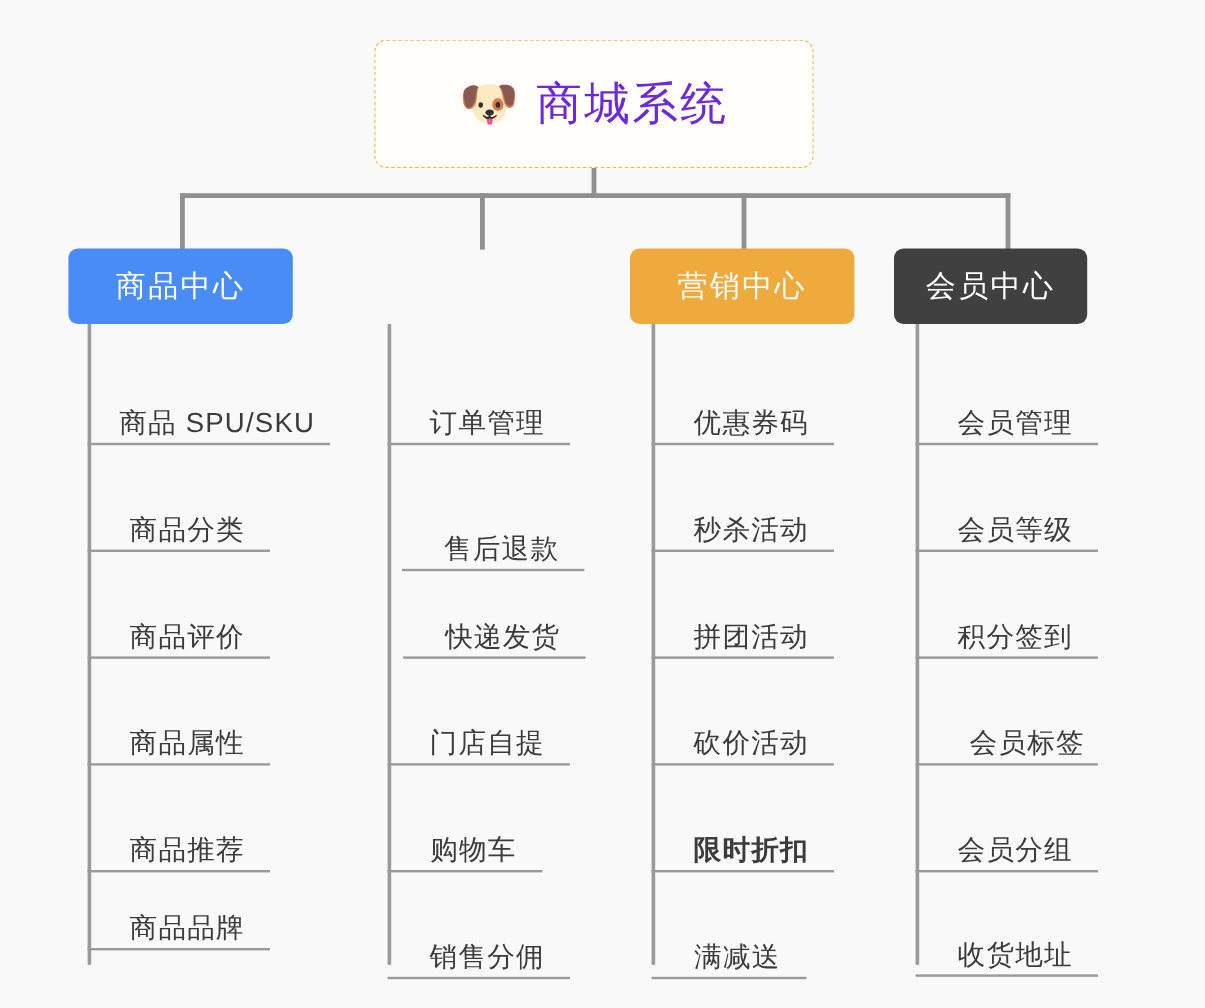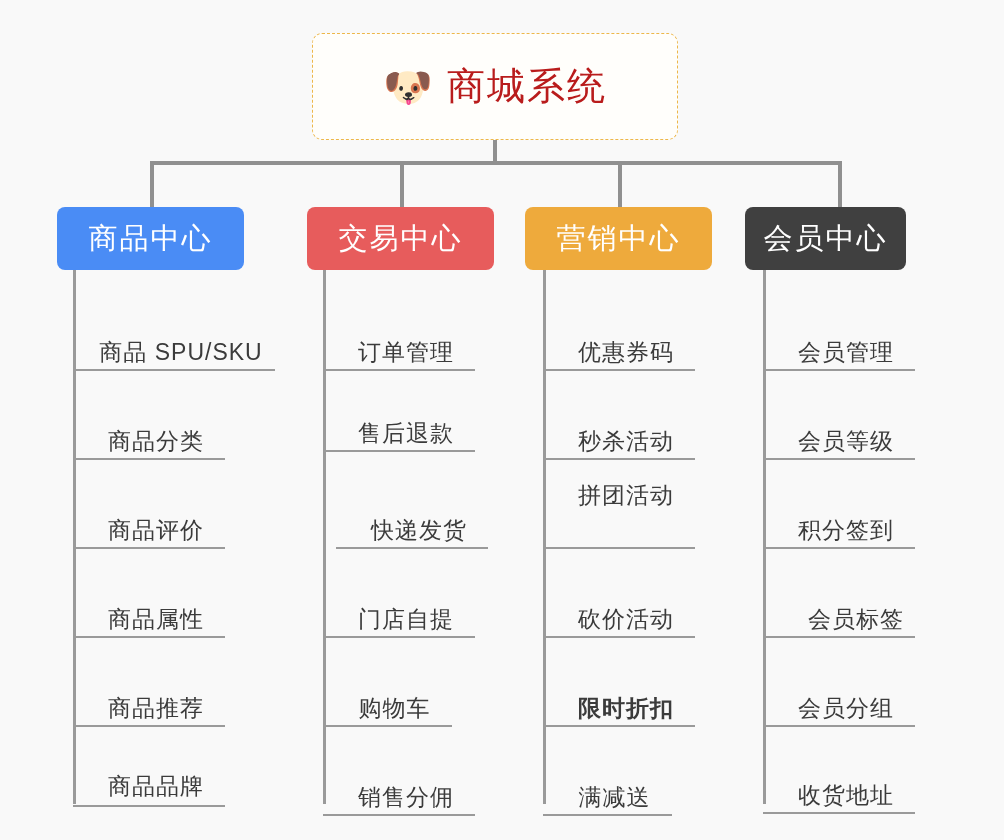--- a/index.html
+++ b/index.html
@@ -60,21 +60,21 @@
 
   
   .cat-box {
     position: absolute;
     height: 63px;
     border-radius: 8px;
     display: flex;
     align-items: center;
     justify-content: center;
     color: #ffffff;
-    font-size: 29px;
+    font-size: 25px;
     letter-spacing: 2px;
     white-space: nowrap;
     box-sizing: border-box;
   }
 
   
   .leaf-col {
     position: absolute;
     top: 270px;
   }
@@ -104,38 +104,35 @@
     line-height: 1.1;
   }
 </style>
 </head>
 <body style="background: rgb(249, 249, 249);">
 
 <div id="canvas">
 
   <div class="root-node" style="border-color: rgb(237, 183, 74);">
     <span class="root-icon">🐶</span>
-    <span class="root-title" style="color: #b91c1c; font-family: Liberation Serif, serif;">商城系统</span>
+    <span class="root-title" style="color: #6d28d9; font-family: Liberation Serif, serif;">商城系统</span>
   </div>
 
   <div class="line v-line" style="left: 493px; top: 140px; height: 24px; background: rgb(144, 144, 144);"></div>
 
   <div class="line h-line" style="left: 150px; top: 161px; width: 692px; background: rgb(144, 144, 144);"></div>
 
   <div class="line v-line" style="left: 150px; top: 161px; height: 47px; background: rgb(144, 144, 144);"></div>
   <div class="line v-line" style="left: 400px; top: 161px; height: 47px; background: rgb(144, 144, 144);"></div>
   <div class="line v-line" style="left: 618px; top: 161px; height: 47px; background: rgb(144, 144, 144);"></div>
   <div class="line v-line" style="left: 838px; top: 161px; height: 47px; background: rgb(144, 144, 144);"></div>
 
   <div class="cat-box" style="left: 57px; top: 207px; width: 187px; background: rgb(74, 140, 245);">
     <span>商品中心</span>
   </div>
-  <div class="cat-box" style="left: 307px; top: 207px; width: 187px; background: rgb(231, 92, 92);">
-    <span>交易中心</span>
-  </div>
   <div class="cat-box" style="left: 525px; top: 207px; width: 187px; background: rgb(238, 170, 60);">
     <span>营销中心</span>
   </div>
   <div class="cat-box" style="left: 745px; top: 207px; width: 161px; background: #404040;">
     <span>会员中心</span>
   </div>
 
   <div class="leaf-col" style="left:73px;">
     <div class="leaf-spine" style="height:534px;"></div>
     <div class="leaf-item" style="top:0px;   width:202px;">
@@ -146,31 +143,31 @@
       </div>
     <div class="leaf-item" style="top:178px; width:152px;">
         <span class="leaf-label">商品评价</span>
       </div>
     <div class="leaf-item" style="top:267px; width:152px;">
         <span class="leaf-label">商品属性</span>
       </div>
     <div class="leaf-item" style="top:356px; width:152px;">
         <span class="leaf-label">商品推荐</span>
       </div>
-    <div class="leaf-item" style="top:436px; width:152px;font-family:Liberation Mono, monospace;">
+    <div class="leaf-item" style="top:421px; width:152px;">
         <span class="leaf-label">商品品牌</span>
       </div>
   </div>
 
   <div class="leaf-col" style="left:323px;">
     <div class="leaf-spine" style="height:534px;"></div>
     <div class="leaf-item" style="top:0px;   width:152px;">
         <span class="leaf-label">订单管理</span>
       </div>
-    <div class="leaf-item" style="top:81px;  width:152px;">
+    <div class="leaf-item" style="top:105px;  width:152px;margin-left:12px;">
         <span class="leaf-label">售后退款</span>
       </div>
     <div class="leaf-item" style="top:178px; width:152px;margin-left:13px;">
         <span class="leaf-label">快递发货</span>
       </div>
     <div class="leaf-item" style="top:267px; width:152px;">
         <span class="leaf-label">门店自提</span>
       </div>
     <div class="leaf-item" style="top:356px; width:129px;">
         <span class="leaf-label">购物车</span>
@@ -181,21 +178,21 @@
   </div>
 
   <div class="leaf-col" style="left:543px;">
     <div class="leaf-spine" style="height:534px;"></div>
     <div class="leaf-item" style="top:0px;   width:152px;">
         <span class="leaf-label">优惠券码</span>
       </div>
     <div class="leaf-item" style="top:89px;  width:152px;">
         <span class="leaf-label">秒杀活动</span>
       </div>
-    <div class="leaf-item" style="top:178px; width:152px;align-items:center;">
+    <div class="leaf-item" style="top:178px; width:152px;">
         <span class="leaf-label">拼团活动</span>
       </div>
     <div class="leaf-item" style="top:267px; width:152px;">
         <span class="leaf-label">砍价活动</span>
       </div>
     <div class="leaf-item" style="top:356px; width:152px;font-weight:bold;">
         <span class="leaf-label">限时折扣</span>
       </div>
     <div class="leaf-item" style="top:445px; width:129px;">
         <span class="leaf-label">满减送</span>

